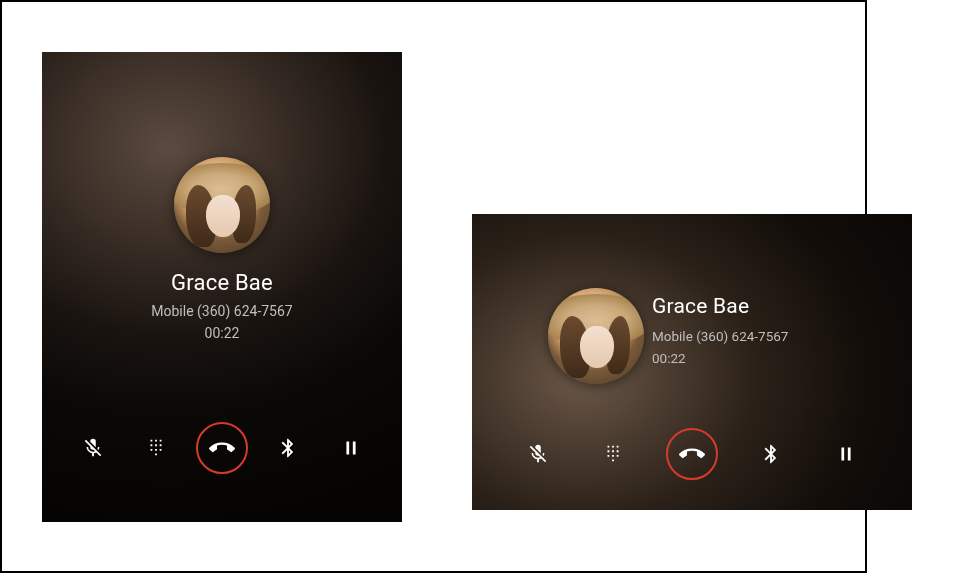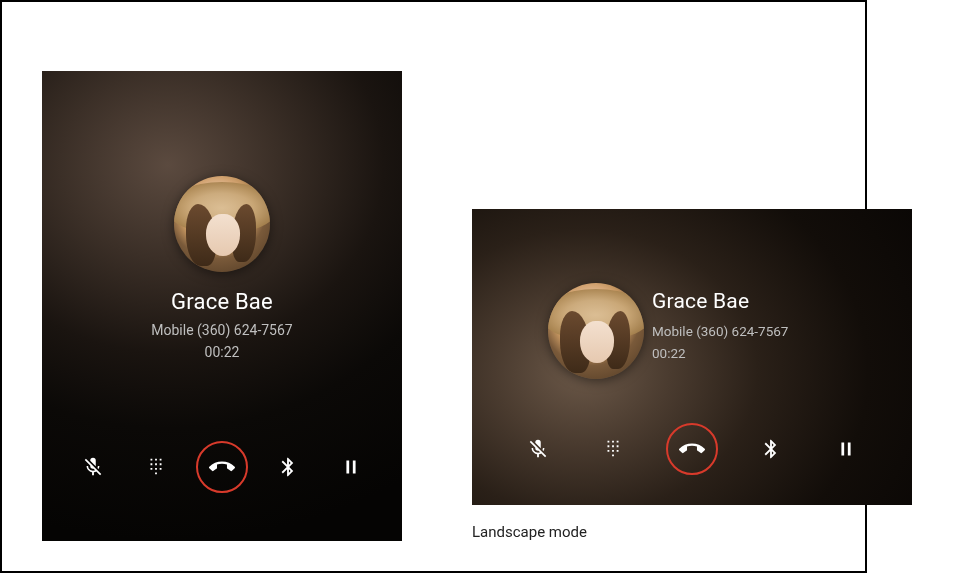--- a/index.html
+++ b/index.html
@@ -7,21 +7,21 @@
     font-family: -apple-system, BlinkMacSystemFont, "Segoe UI", Roboto, sans-serif;
     background: #fff;
     padding: 0;
   }
   .frame {
     border: 2px solid #000;
     width: 867px;
     height: 573px;
     position: relative;
     display: flex;
-    align-items: flex-end;
+    align-items: center;
     gap: 70px;
     padding: 30px 40px;
   }
   .col {
     display: flex;
     flex-direction: column;
   }
   .caption {
     margin-top: 18px;
     font-size: 15px;
@@ -274,16 +274,15 @@
               <path fill="currentColor" d="M17.71 7.71L12 2h-1v7.59L6.41 5 5 6.41 10.59 12 5 17.59 6.41 19 11 14.41V22h1l5.71-5.71L13.41 12l4.3-4.29zM13 5.83l1.88 1.88L13 9.59V5.83zm1.88 10.46L13 18.17v-3.76l1.88 1.88z"></path>
             </svg>
         </div>
         <div class="ctrl">
           <svg viewBox="0 0 24 24">
               <path fill="currentColor" d="M7 5h3v14H7V5zm7 0h3v14h-3V5z"></path>
             </svg>
         </div>
       </div>
     </div>
-    <div class="caption">Landscape mode</div>
   </div>
 
 </div>
 
 </body></html>

